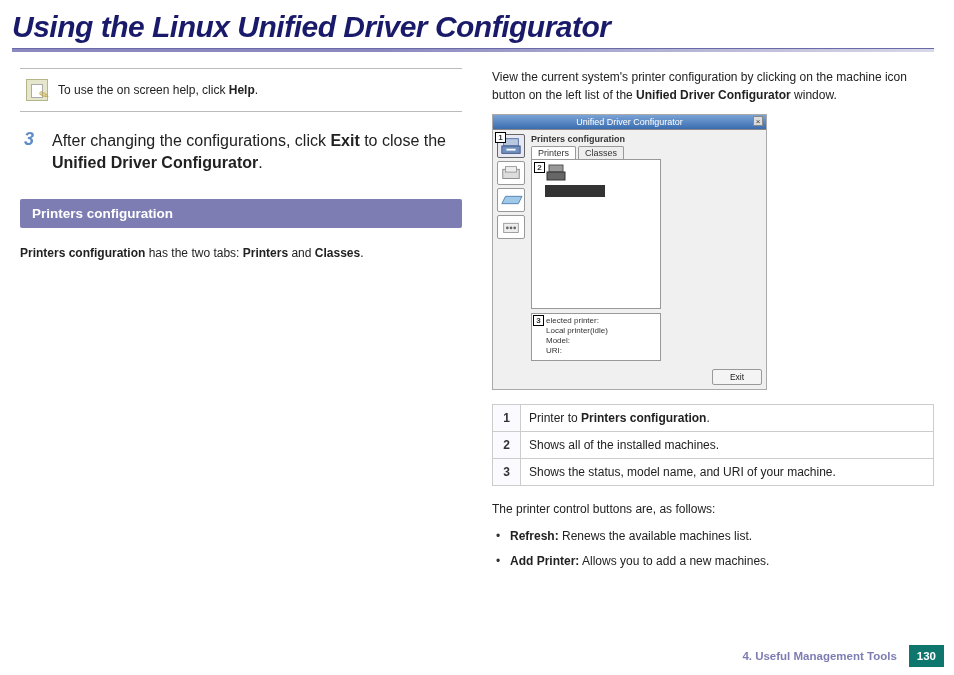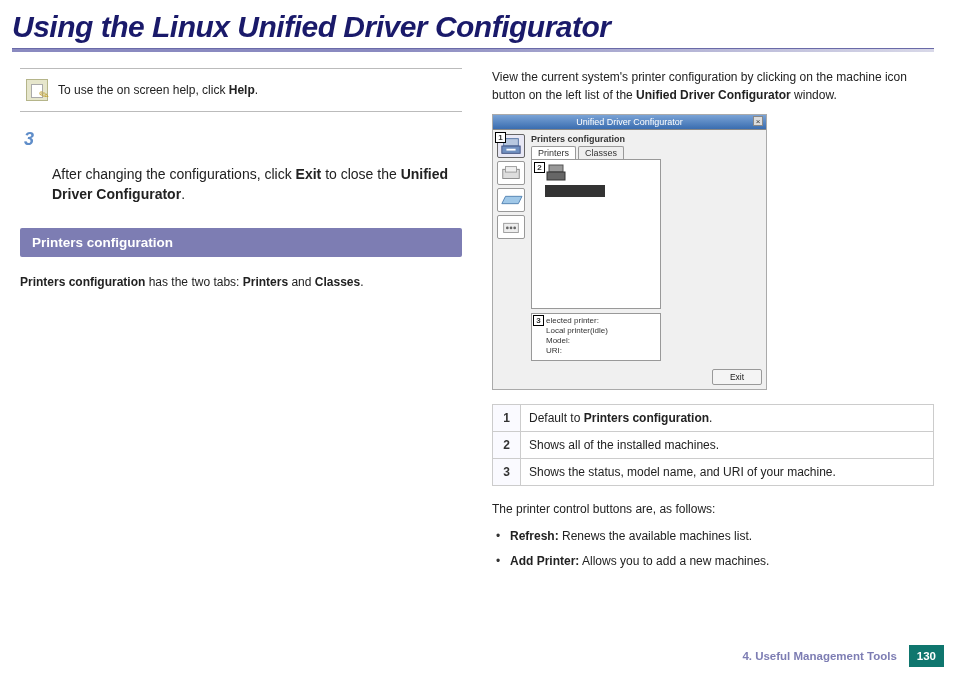--- a/index.html
+++ b/index.html
@@ -81,21 +81,21 @@
   }
   .step-num {
     color: #5f8dc9;
     font-size: 18px;
     font-weight: bold;
     font-style: italic;
     line-height: 1;
     width: 18px;
     text-align: center;
   }
-  .step-body { flex: 1; font-size: 14px; line-height: 1.4; margin-top: 35px; }
+  .step-body { flex: 1; font-size: 16px; line-height: 1.4; }
 
   .section-bar {
     background: #7d7db3;
     color: #fff;
     font-size: 13.5px;
     font-weight: bold;
     padding: 7px 12px;
     margin: 6px 0 16px 0;
     border-radius: 2px;
   }
@@ -399,21 +399,21 @@
       <div class="shot-footer">
         <div class="sbtn" style="width:50px;">Exit</div>
       </div>
     </div>
 
     <table class="legend">
       <tbody>
           <tr>
         <td>1</td>
         <td>
-          <span>Default to </span><b>Printers configuration</b><span>.</span>
+          <span>Printer to </span><b>Printers configuration</b><span>.</span>
         </td>
       </tr>
       <tr>
         <td>2</td>
         <td>Shows all of the installed machines.</td>
       </tr>
       <tr>
         <td>3</td>
         <td>Shows the status, model name, and URI of your machine.</td>
       </tr>

